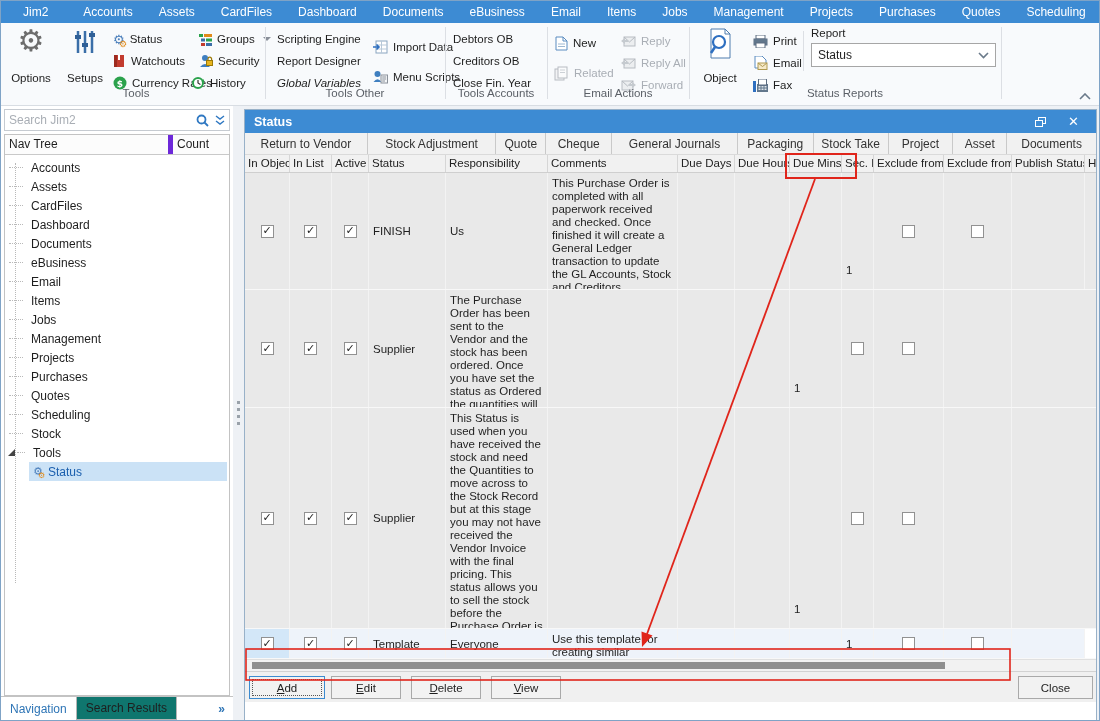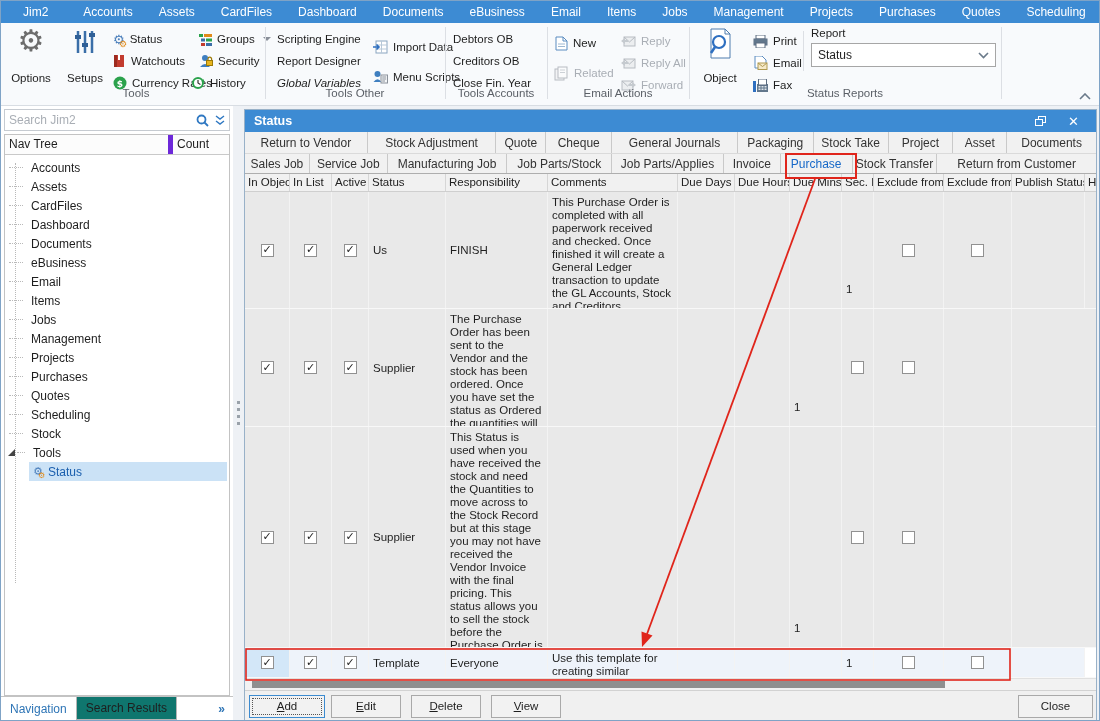--- a/index.html
+++ b/index.html
@@ -523,31 +523,20 @@
         <span class="wtab" style="width:129px;">Stock Adjustment</span>
         <span class="wtab" style="width:50px;">Quote</span>
         <span class="wtab" style="width:66px;">Cheque</span>
         <span class="wtab" style="width:126px;">General Journals</span>
         <span class="wtab" style="width:76px;">Packaging</span>
         <span class="wtab" style="width:75px;">Stock Take</span>
         <span class="wtab" style="width:65px;">Project</span>
         <span class="wtab" style="width:54px;">Asset</span>
         <span class="wtab" style="width:89px; border-right:0;">Documents</span>
       </div>
-      <div class="tabrow tabrow2">
-        <span class="wtab" style="width:65px;">Sales Job</span>
-        <span class="wtab" style="width:78px;">Service Job</span>
-        <span class="wtab" style="width:120px;">Manufacturing Job</span>
-        <span class="wtab" style="width:105px;">Job Parts/Stock</span>
-        <span class="wtab" style="width:112px;">Job Parts/Applies</span>
-        <span class="wtab" style="width:57px;">Invoice</span>
-        <span class="wtab active" style="width:72px;">Purchase</span>
-        <span class="wtab" style="width:85px;">Stock Transfer</span>
-        <span class="wtab" style="width:159px; border-right:0;">Return from Customer</span>
-      </div>
 
       <div class="gridhead">
         <span class="hc">In Object</span>
         <span class="hc">In List</span>
         <span class="hc">Active</span>
         <span class="hc">Status</span>
         <span class="hc">Responsibility</span>
         <span class="hc">Comments</span>
         <span class="hc">Due Days</span>
         <span class="hc">Due Hours</span>
@@ -564,22 +553,22 @@
         <div class="grow" style="height:117px;">
           <span class="gc center">
               <span class="cb checked"></span>
             </span>
           <span class="gc center">
               <span class="cb checked"></span>
             </span>
           <span class="gc center">
               <span class="cb checked"></span>
             </span>
+          <span class="gc vcenter">FINISH</span>
           <span class="gc vcenter">Us</span>
-          <span class="gc vcenter">FINISH</span>
           <span class="gc comments">This Purchase Order is completed with all paperwork received and checked. Once finished it will create a General Ledger transaction to update the GL Accounts, Stock and Creditors.</span>
           <span class="gc"></span>
           <span class="gc"></span>
           <span class="gc"></span>
           <span class="gc bottom">1</span>
           <span class="gc center">
               <span class="cb"></span>
             </span>
           <span class="gc center">
               <span class="cb"></span>

